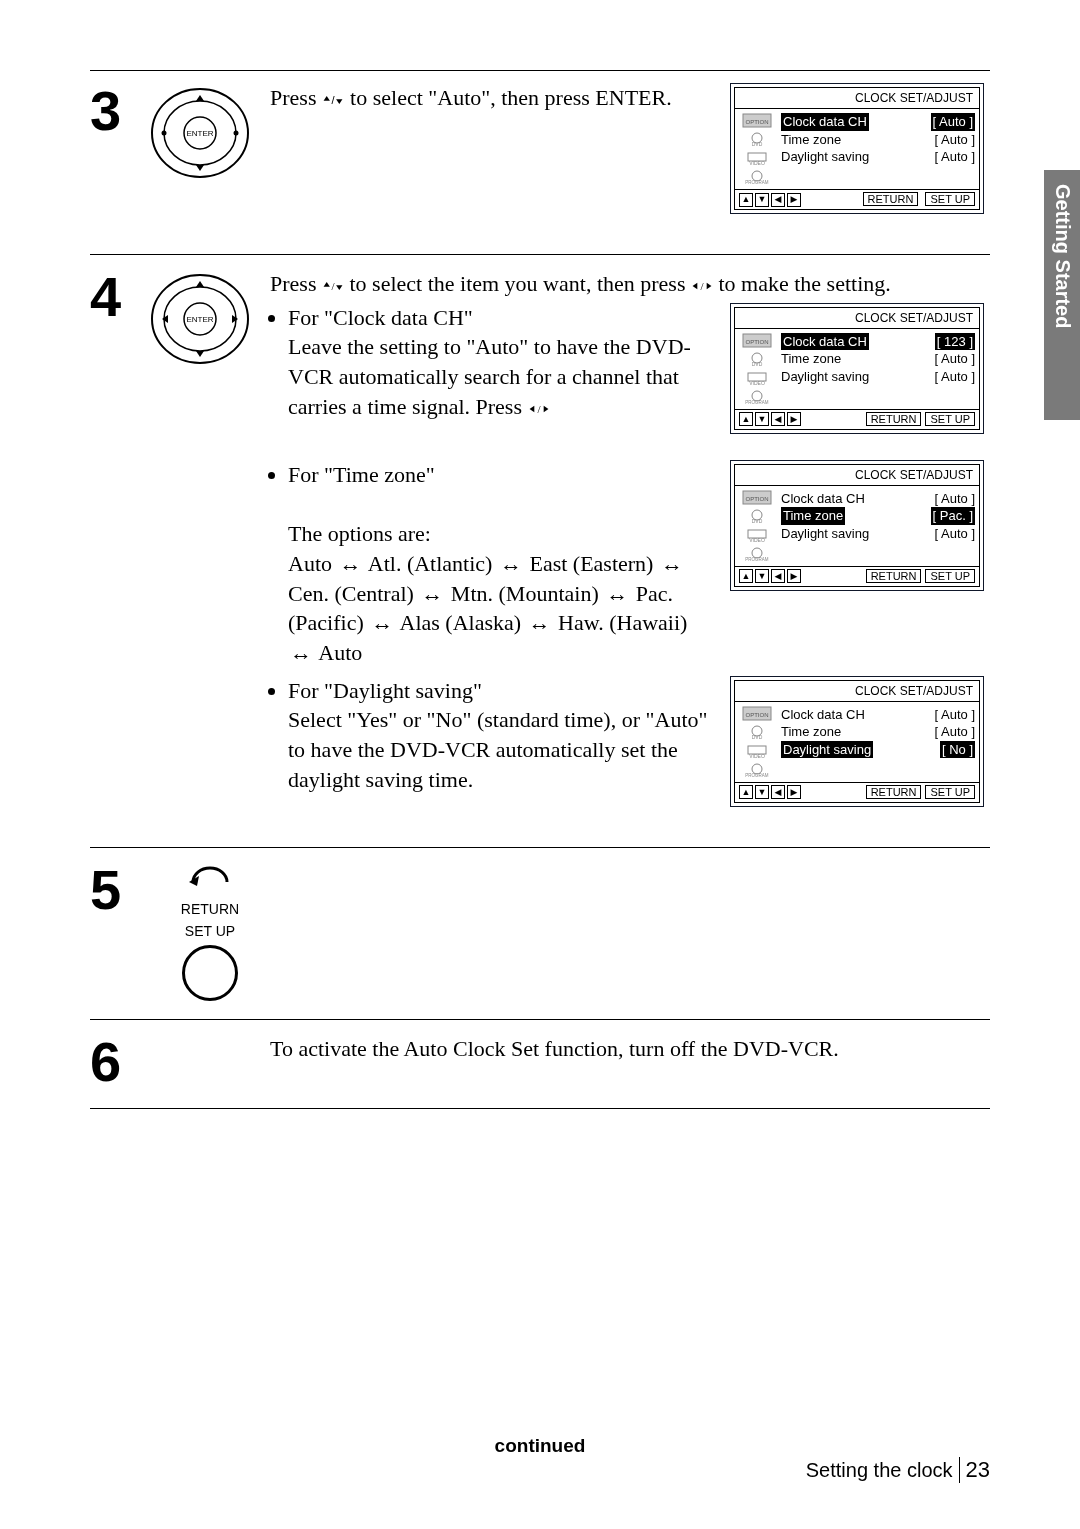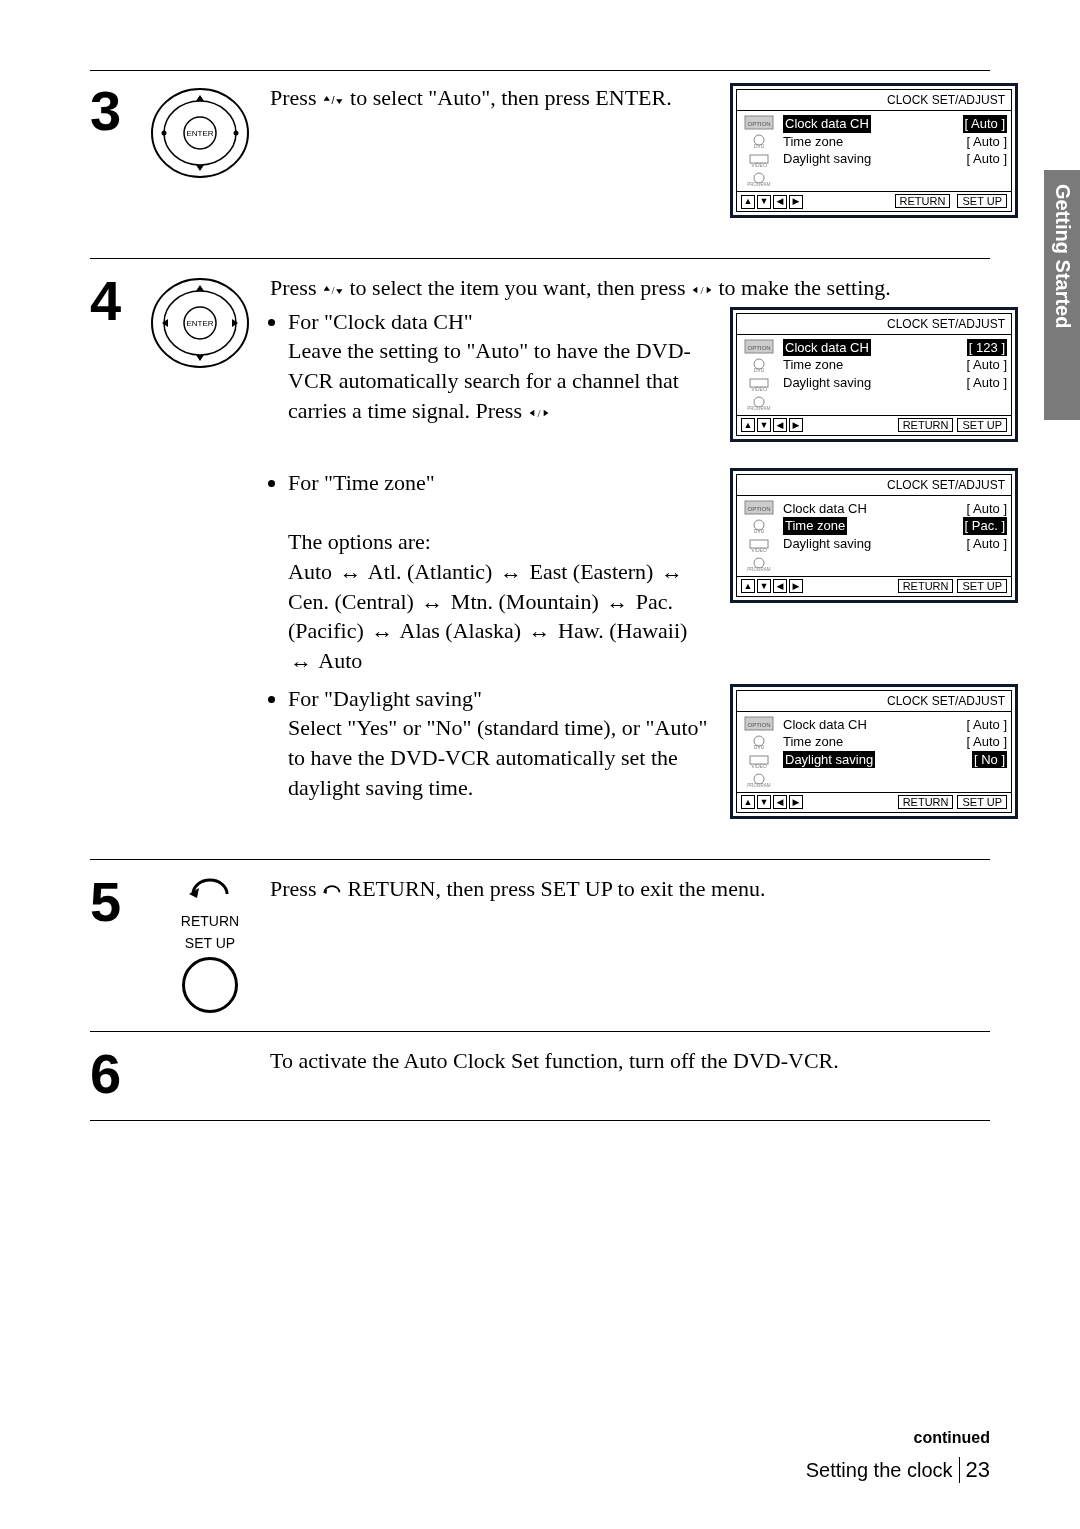--- a/index.html
+++ b/index.html
@@ -60,22 +60,22 @@
     line-height: 1.35;
   }
   .step-row { display: flex; }
   .step-text { flex: 1; padding-right: 12px; }
   .screens { width: 260px; flex-shrink: 0; }
   .bullet-row { display: flex; margin-top: 4px; align-items: flex-start; }
   .bullet-text { flex: 1; padding-right: 12px; }
   ul.manual { margin: 0; padding-left: 18px; }
   ul.manual li { margin-bottom: 4px; }
   .screen {
-    border: 3px solid #0f172a;
-    width: 288px;
+    border: 1px solid #0f172a;
+    width: 254px;
     box-sizing: border-box;
     margin-bottom: 22px;
     font-family: Arial, Helvetica, sans-serif;
     font-size: 13px;
   }
   .screen-inner {
     border: 1px solid #000;
     margin: 3px;
   }
   .screen-title {
@@ -158,25 +158,24 @@
     border-radius: 50%;
   }
   .arrow-sym { font-family: Arial, sans-serif; }
   .footer {
     position: absolute;
     bottom: 46px;
     left: 90px;
     right: 90px;
   }
   .continued {
-    text-align: right;
+    text-align: center;
     font-family: Arial, Helvetica, sans-serif;
     font-weight: bold;
-    font-size: 16px;
-    margin-bottom: 10px;
+    font-size: 19px;
   }
   .footer-bar {
     display: flex;
     justify-content: flex-end;
     align-items: center;
     font-family: Arial, Helvetica, sans-serif;
     font-size: 20px;
     gap: 6px;
   }
   .footer-bar .divider {
@@ -519,26 +518,20 @@
           <svg viewBox="0 0 46 30">
               <path d="M6 20 A17 14 0 1 1 40 20" fill="none" stroke="#000" stroke-width="3"></path>
               <polygon points="2,20 12,14 10,24" fill="#000"></polygon>
             </svg>
         </div>
         <div>RETURN</div>
         <div>SET UP</div>
         <div class="ret-circle"></div>
       </div>
     </div>
-    <div class="step-body">
-      <span>Press </span><svg width="20" height="16" viewBox="0 0 46 30" style="vertical-align:-2px">
-          <path d="M6 20 A17 14 0 1 1 40 20" fill="none" stroke="#000" stroke-width="4"></path>
-          <polygon points="2,20 12,14 10,24" fill="#000"></polygon>
-        </svg><span> RETURN, then press SET UP to exit the menu.</span>
-    </div>
   </div>
 
   <div class="step">
     <div class="step-num">6</div>
     <div class="step-icon"></div>
     <div class="step-body">To activate the Auto Clock Set function, turn off the DVD-VCR.</div>
   </div>
 
   <div class="footer">
     <div class="continued">continued</div>

